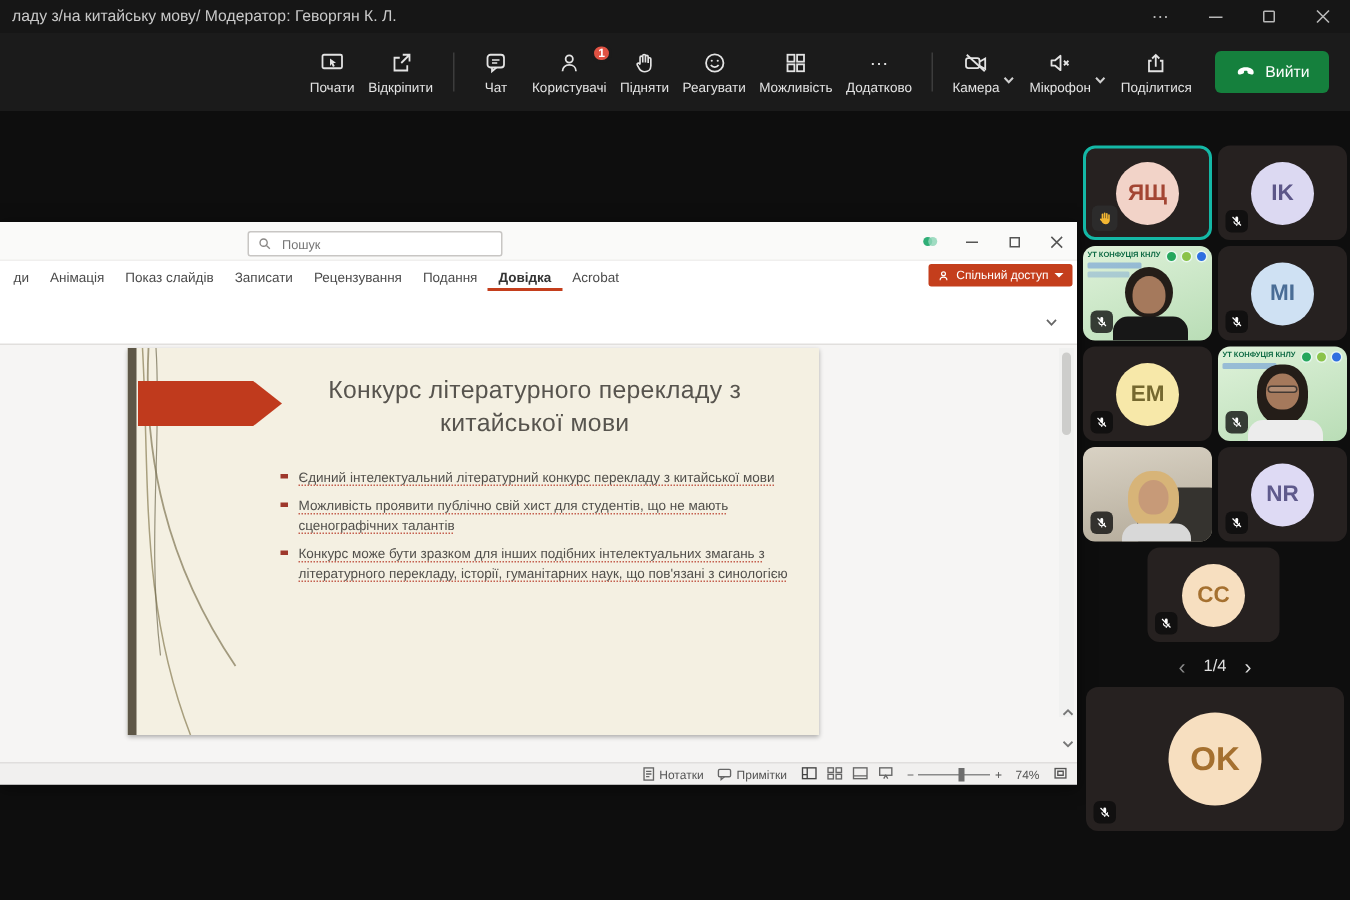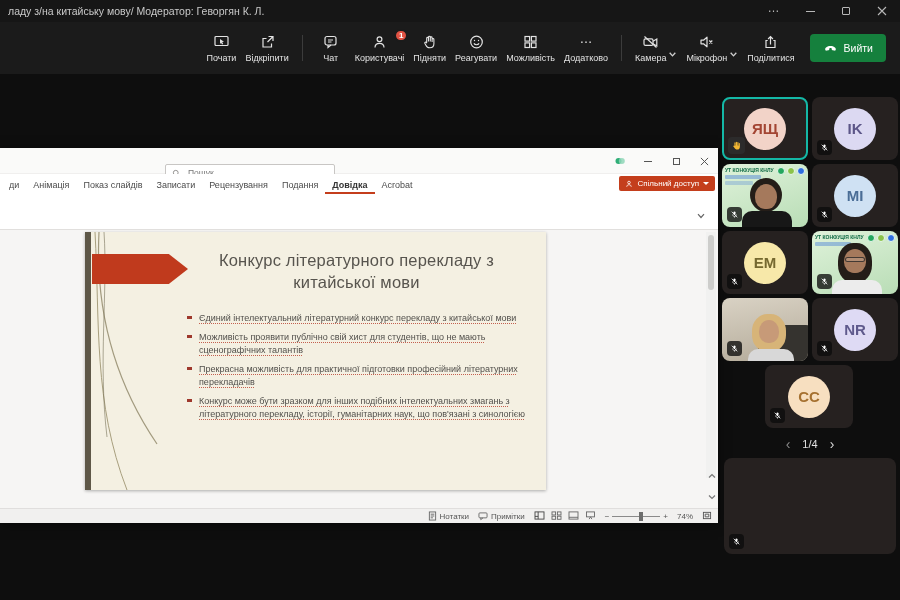--- a/index.html
+++ b/index.html
@@ -28,21 +28,21 @@
   .tb-wrap{display:flex;align-items:flex-end;gap:2px;}
   .tb-chev{margin-top:5px;}
   .tb-div{width:1px;height:26px;background:#3c3c3c;margin:0 4px;}
   .leave-btn{display:flex;align-items:center;gap:6px;background:#15803d;color:#fff;
              border-radius:4px;height:28px;padding:0 13px;font-size:10.5px;margin-left:6px;}
 
   
   .ppt{position:absolute;left:0;top:148px;width:718px;height:375px;background:#fff;
        box-shadow:0 2px 10px rgba(0,0,0,.5);}
   .ppt-top{position:relative;height:26px;background:#fafaf9;border-bottom:1px solid #f0efee;}
-  .ppt-search{position:absolute;left:165px;top:16px;width:170px;height:17px;background:#fff;
+  .ppt-search{position:absolute;left:165px;top:6px;width:170px;height:17px;background:#fff;
               border:1px solid #c8c6c4;border-radius:2px;display:flex;align-items:center;
               gap:5px;padding:0 6px;}
   .ppt-search input{border:none;outline:none;flex:1;font-size:8.5px;color:#666;background:transparent;
                     font-family:"Liberation Sans","DejaVu Sans",sans-serif;}
   .ppt-wc{position:absolute;right:0;top:0;height:26px;display:flex;align-items:center;}
   .pwc{width:28px;height:26px;display:flex;align-items:center;justify-content:center;color:#555;}
   .pwc-min i{display:block;width:8px;height:1px;background:#555;}
   .pwc-max i{display:block;width:7px;height:7px;border:1px solid #555;}
 
   .ppt-tabs{position:relative;height:20px;background:#fff;display:flex;align-items:flex-end;padding-left:2px;}
@@ -365,24 +365,20 @@
           <div class="bullet">
             <span class="bmark"></span>
             <span class="btext">Єдиний інтелектуальний літературний конкурс перекладу з китайської мови</span>
           </div>
           <div class="bullet">
             <span class="bmark"></span>
             <span class="btext">Можливість проявити публічно свій хист для студентів, що не мають сценографічних талантів</span>
           </div>
           <div class="bullet">
             <span class="bmark"></span>
-            <span class="btext">Прекрасна можливість для практичної підготовки професійний літературних перекладачів</span>
-          </div>
-          <div class="bullet">
-            <span class="bmark"></span>
             <span class="btext">Конкурс може бути зразком для інших подібних інтелектуальних змагань з літературного перекладу, історії, гуманітарних наук, що пов'язані з синологією</span>
           </div>
         </div>
       </div>
 
       <div class="vscroll">
         <div class="vthumb"></div>
       </div>
       <div class="slide-nav">
         <span>
@@ -582,20 +578,21 @@
       </span>
     </div>
 
     <div class="pagination">
       <span class="pg-prev">‹</span>
       <span>1/4</span>
       <span class="pg-next">›</span>
     </div>
 
     <div class="tile tile-ok">
+      <span class="avatar av-ok">OK</span>
       <span class="mic-badge">
         <svg width="9" height="9" viewBox="0 0 16 16" fill="none" stroke="#fff" stroke-width="1.2">
             <rect x="6.3" y="2.5" width="3.4" height="6.2" rx="1.7" fill="#fff" stroke="none"></rect>
             <path d="M4.6,8 c0,2 1.5,3.5 3.4,3.5 s3.4,-1.5 3.4,-3.5 M8,11.5 V13.5"></path>
             <path d="M3,3 L13,13" stroke-width="1.4"></path>
           </svg>
       </span>
     </div>
   </div>
 

